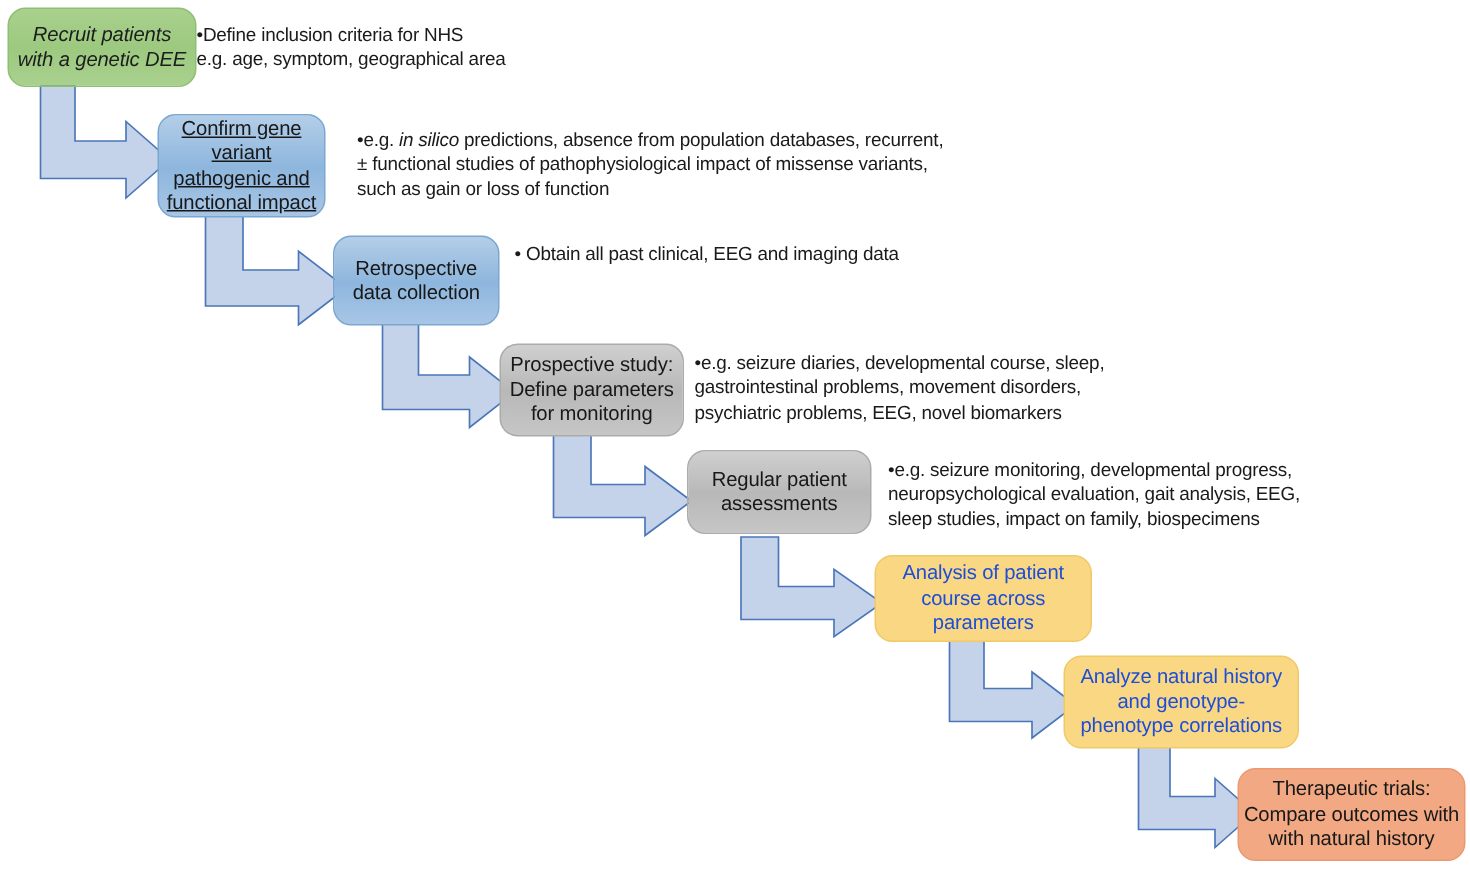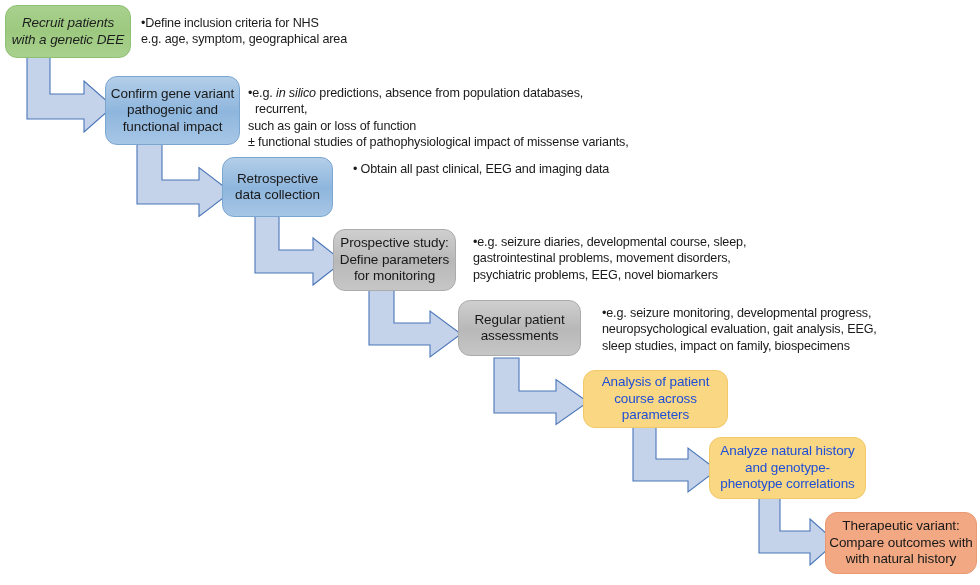--- a/index.html
+++ b/index.html
@@ -67,21 +67,21 @@
     position: absolute;
     font-size: 12.6px;
     line-height: 1.30;
     color: #1a1a1a;
     white-space: pre-line;
     letter-spacing: -0.15px;
   }
   .note .bullet-line {
     display: block;
     text-indent: -7px;
-    padding-left: 17px;
+    padding-left: 7px;
   }
   .arrow {
     position: absolute;
   }
   .arrow svg {
     display: block;
     overflow: visible;
   }
   em { }
 </style>
@@ -119,37 +119,37 @@
         <polygon points="0,0 23,0 23,32 55,32 55,21 84,43 55,65 55,54 0,54" fill="#c5d3ea" stroke="#4a76b8" stroke-width="1.1" stroke-linejoin="miter"></polygon>
       </svg>
     </div>
     <div class="arrow" style="left: 759px; top: 497px; width: 77px; height: 56px;">
       <svg width="77" height="56" viewBox="0 0 77 56">
         <polygon points="0,0 21,0 21,34 51,34 51,22 77,45 51,68 51,56 0,56" fill="#c5d3ea" stroke="#4a76b8" stroke-width="1.1" stroke-linejoin="miter"></polygon>
       </svg>
     </div>
     <div class="node node-green" style="left: 5px; top: 5px; width: 126px; height: 53px; font-style: italic;"><span>Recruit patients
 with a genetic DEE</span></div>
-    <div class="node node-blue" style="left: 105px; top: 76px; width: 135px; height: 69px;"><span>Confirm gene variant
+    <div class="node node-blue" style="left: 105px; top: 76px; width: 112px; height: 69px; text-decoration: underline;"><span>Confirm gene variant
 pathogenic and
 functional impact</span></div>
     <div class="node node-blue" style="left: 222px; top: 157px; width: 111px; height: 60px;"><span>Retrospective
 data collection</span></div>
     <div class="node node-gray" style="left: 333px; top: 229px; width: 123px; height: 62px;"><span>Prospective study:
 Define parameters
 for monitoring</span></div>
     <div class="node node-gray" style="left: 458px; top: 300px; width: 123px; height: 56px;"><span>Regular patient
 assessments</span></div>
     <div class="node node-yellow" style="left: 583px; top: 370px; width: 145px; height: 58px;"><span>Analysis of patient
 course across
 parameters</span></div>
     <div class="node node-yellow" style="left: 709px; top: 437px; width: 157px; height: 62px;"><span>Analyze natural history
 and  genotype-
 phenotype correlations</span></div>
-    <div class="node node-salmon" style="left: 825px; top: 512px; width: 152px; height: 62px;"><span>Therapeutic variant:
+    <div class="node node-salmon" style="left: 825px; top: 512px; width: 152px; height: 62px;"><span>Therapeutic trials:
 Compare outcomes with
 with natural history</span></div>
     <div class="note" style="left: 131px; top: 15px; width: 260px;"><span class="bullet-line">•Define inclusion criteria for NHS</span><span class="bullet-line"> e.g. age, symptom, geographical area</span></div>
-    <div class="note" style="left: 238px; top: 85px; width: 400px;"><span class="bullet-line">•e.g. <em>in silico</em> predictions, absence from population databases, recurrent,</span><span class="bullet-line">such as gain or loss of function</span><span class="bullet-line">± functional studies of pathophysiological impact of missense variants,</span></div>
+    <div class="note" style="left: 238px; top: 85px; width: 400px;"><span class="bullet-line">•e.g. <em>in silico</em> predictions, absence from population databases, recurrent,</span><span class="bullet-line">± functional studies of pathophysiological impact of missense variants,</span><span class="bullet-line">such as gain or loss of function</span></div>
     <div class="note" style="left: 343px; top: 161px; width: 320px;"><span class="bullet-line">• Obtain all past clinical, EEG and imaging data</span></div>
     <div class="note" style="left: 463px; top: 234px; width: 300px;"><span class="bullet-line">•e.g. seizure diaries, developmental course, sleep,</span><span class="bullet-line">gastrointestinal problems, movement disorders,</span><span class="bullet-line">psychiatric problems, EEG, novel biomarkers</span></div>
     <div class="note" style="left: 592px; top: 305px; width: 300px;"><span class="bullet-line">•e.g. seizure monitoring, developmental progress,</span><span class="bullet-line">neuropsychological evaluation, gait analysis, EEG,</span><span class="bullet-line">sleep studies, impact on family, biospecimens</span></div>
   </div>
 
 </body></html>

